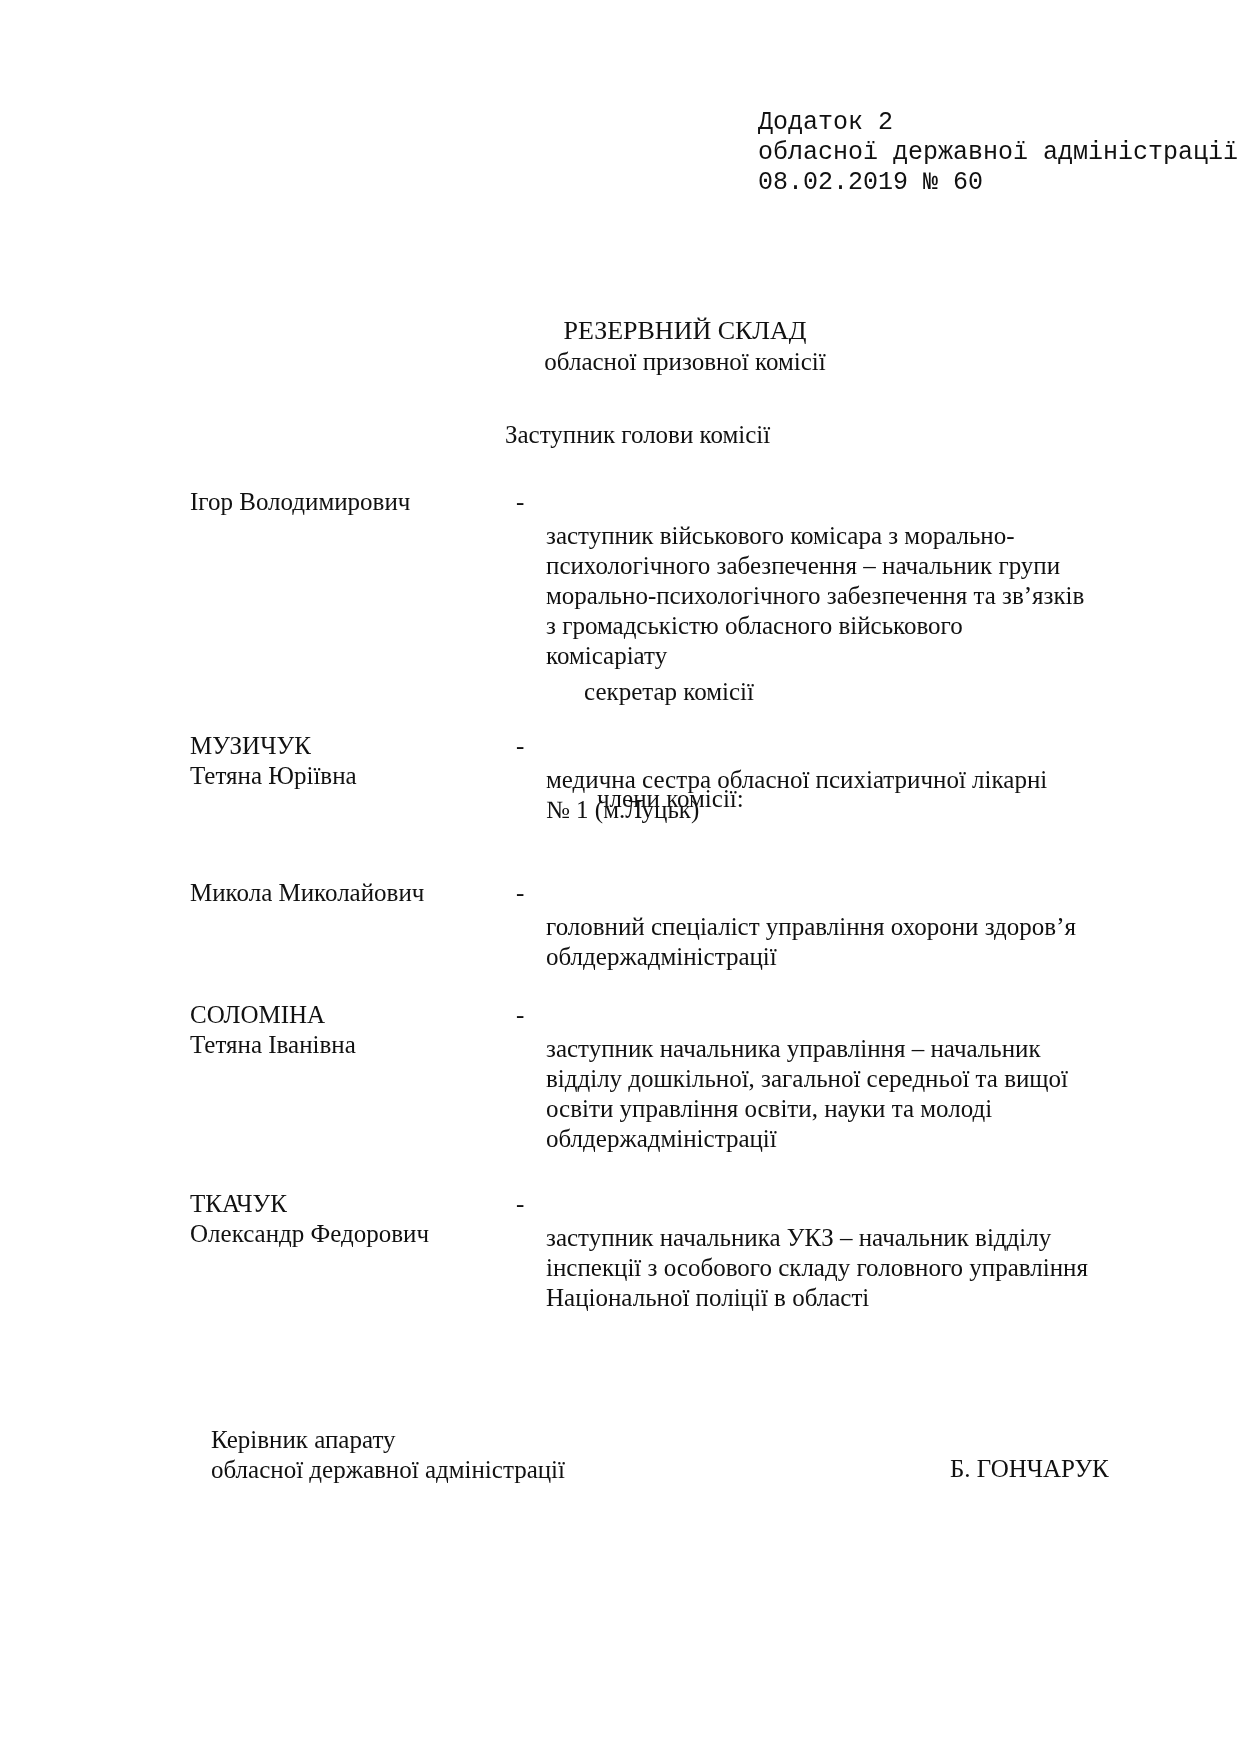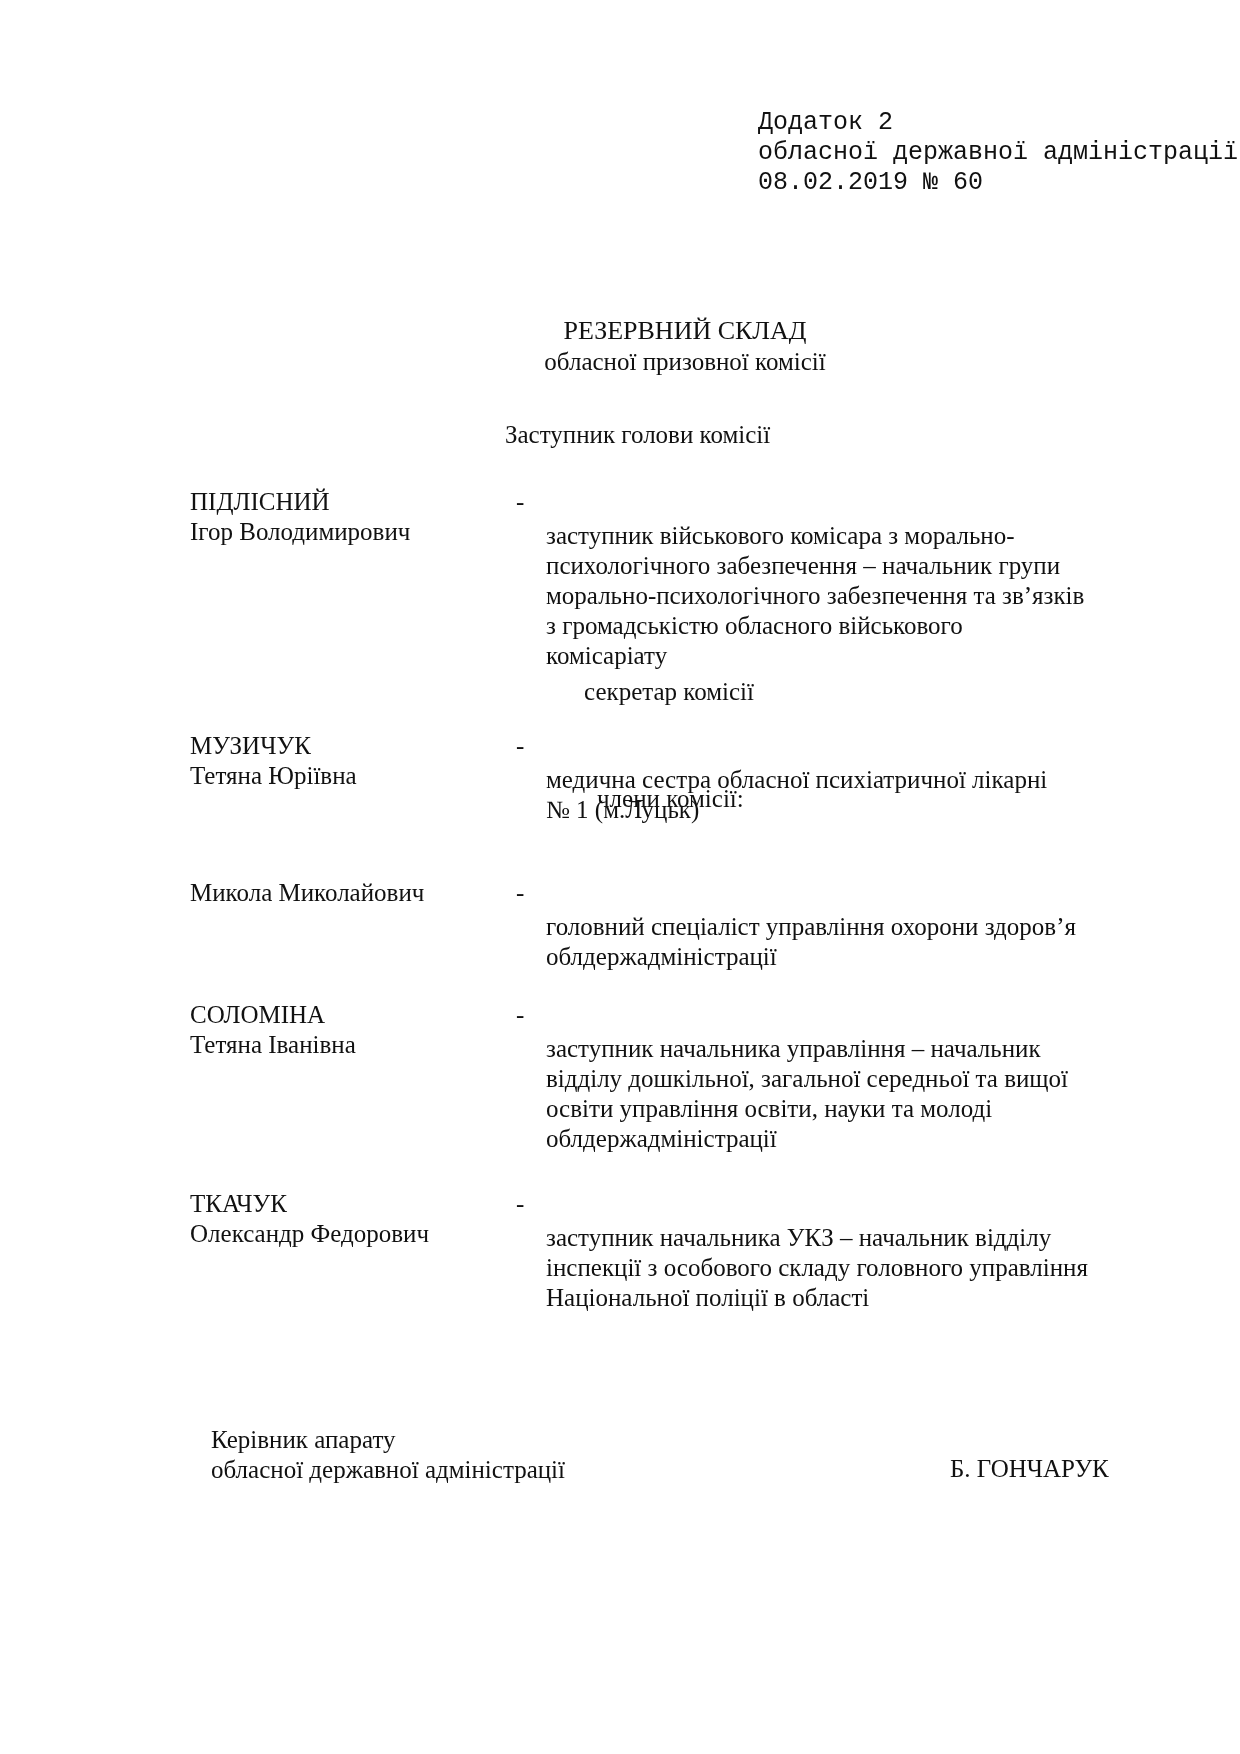--- a/index.html
+++ b/index.html
@@ -34,21 +34,20 @@
   <div>08.02.2019 № 60</div>
 </div>
 
 <div class="abs center title">РЕЗЕРВНИЙ СКЛАД</div>
 <div class="abs center subtitle">обласної призовної комісії</div>
 
 <div class="role-head" style="left:505px; top:396px;margin-top:24px;">Заступник голови комісії</div>
 
 <div class="entry" style="top:487px;">
   <div class="name">
-    <div>ПІДЛІСНИЙ</div>
     <div>Ігор Володимирович</div>
   </div>
   <div class="dash">-</div>
   <div class="desc">
     <div>заступник військового комісара з морально-</div>
     <div>психологічного забезпечення – начальник групи</div>
     <div>морально-психологічного забезпечення та зв’язків</div>
     <div>з громадськістю обласного військового</div>
     <div>комісаріату</div>
   </div>

